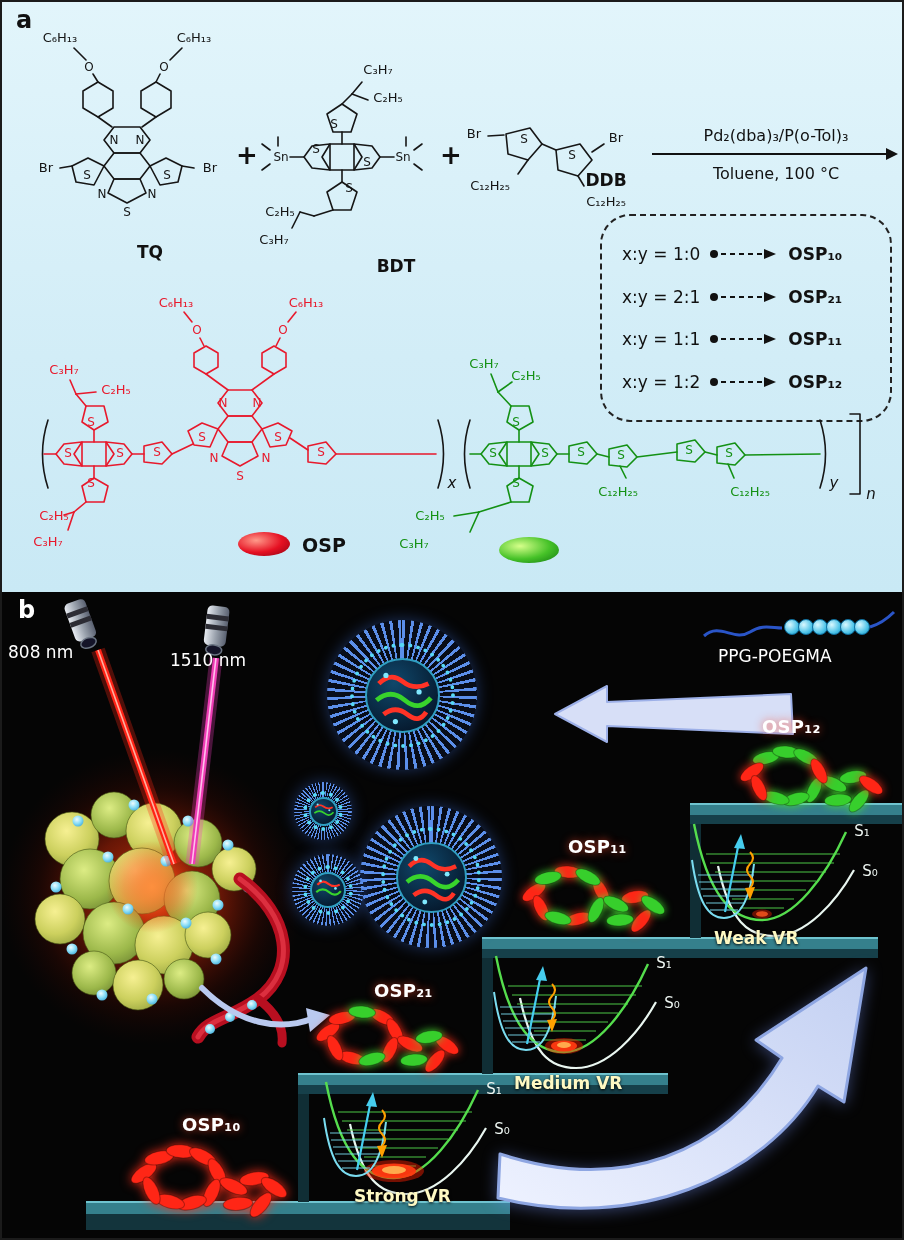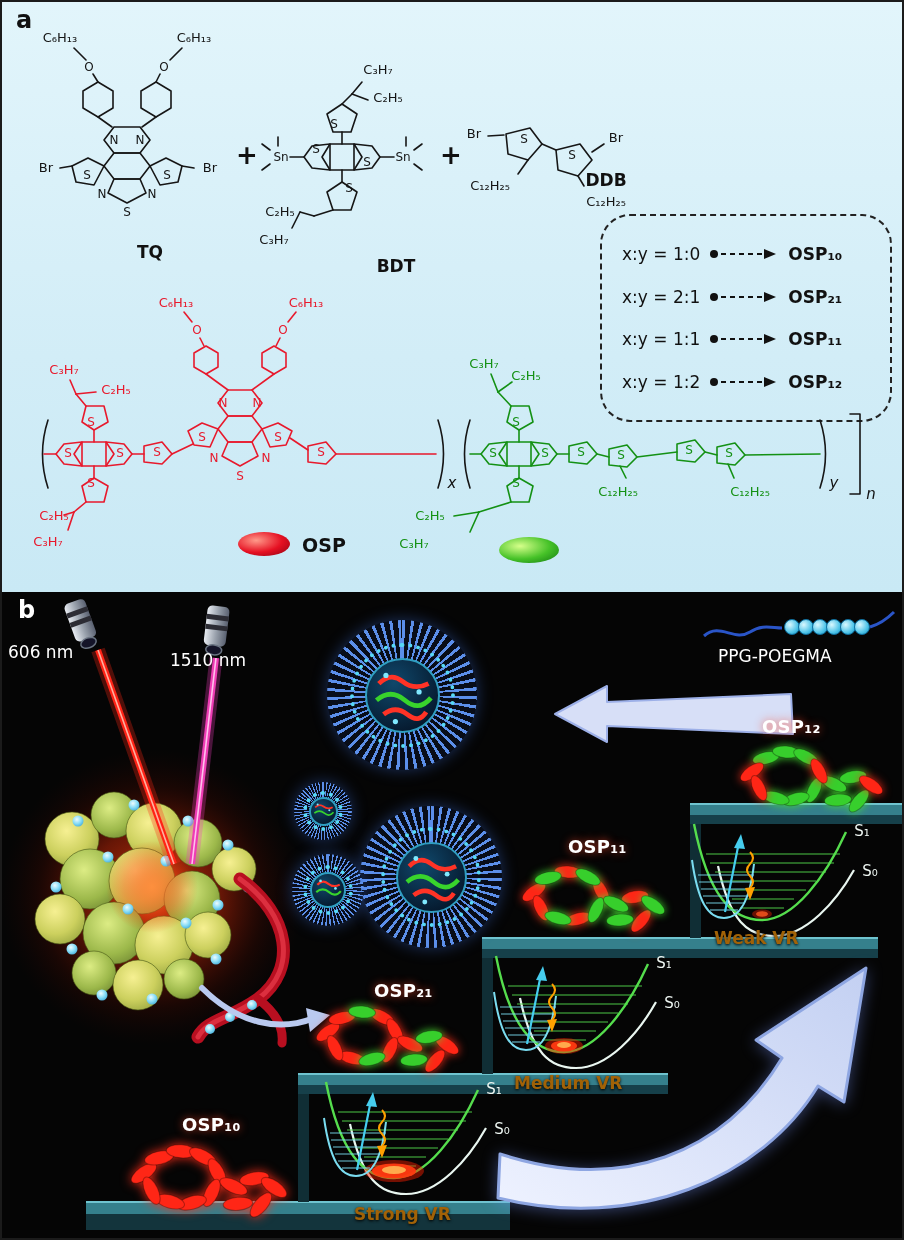--- a/index.html
+++ b/index.html
@@ -24,21 +24,21 @@
   .plus{position:absolute;font-size:26px;font-weight:bold;color:#111}
   .rxn{position:absolute;left:646px;top:124px;width:256px;text-align:center;color:#111}
   .rxn .cat{font-size:16px;font-weight:500}
   .rxn .cond{font-size:16px;font-weight:500;margin-top:1px}
   .ratio-box{position:absolute;left:598px;top:212px;width:292px;height:208px;border:2.5px dashed #222;border-radius:30px;display:flex;flex-direction:column;justify-content:space-evenly;padding:6px 20px}
   .ratio-row{display:flex;align-items:center;gap:8px;font-size:17px;color:#111;font-weight:500}
   .ratio-row .prod{font-weight:600}
   
   .pb-text{position:absolute;color:#fff;font-size:17px}
   .chain-label{position:absolute;color:#fff;font-size:18px;font-weight:bold;letter-spacing:.3px;text-shadow:0 0 8px rgba(255,70,40,.7)}
-  .vr-label{position:absolute;color:#a16207;font-size:17px;font-weight:bold;text-shadow:0 1px 3px #000}
+  .vr-label{position:absolute;color:#fef9c3;font-size:17px;font-weight:bold;text-shadow:0 1px 3px #000}
   .chain ellipse{stroke:rgba(0,0,0,.3);stroke-width:1}
   .chain .reds{filter:drop-shadow(0 0 5px rgba(255,45,25,.95))}
   .chain .greens{filter:drop-shadow(0 0 4px rgba(70,230,50,.9))}
   .chain .reds ellipse{fill:#ff2616}
   .chain .greens ellipse{fill:#37cf2c}
   .micelle{position:absolute}
   .mic-spikes{position:absolute;inset:0;border-radius:50%;background:repeating-conic-gradient(rgba(96,150,246,.95) 0deg 2.5deg,rgba(30,70,170,.12) 2.5deg 7deg);box-shadow:0 0 16px rgba(70,130,255,.35)}
   .mic-dots{position:absolute;inset:15%;border-radius:50%;border:4px dotted #57d8f4}
   .mic-core{position:absolute;inset:25%;border-radius:50%;background:radial-gradient(circle at 38% 32%,#10486b,#061b30 75%);border:2px solid #2f9ec0;overflow:hidden}
   .mic-core svg{width:100%;height:100%}
@@ -205,20 +205,28 @@
       </g>
       <text class="lbl" x="20" y="36">Br</text>
       <text class="at" x="70" y="41">S</text>
       <text class="at" x="118" y="57">S</text>
       <text class="lbl" x="162" y="40">Br</text>
       <text class="lbl" x="36" y="88">C₁₂H₂₅</text>
       <text class="lbl" x="152" y="104">C₁₂H₂₅</text>
       <text class="nm" x="152" y="84">DDB</text>
     </svg>
 
+    <div class="rxn">
+      <div class="cat">Pd₂(dba)₃/P(o-Tol)₃</div>
+      <svg width="254" height="18" viewBox="0 0 254 18">
+        <line x1="4" y1="9" x2="238" y2="9" stroke="#111" stroke-width="2"></line>
+        <polygon points="238,3 250,9 238,15" fill="#111"></polygon>
+      </svg>
+      <div class="cond">Toluene, 100 °C</div>
+    </div>
 
     <div class="ratio-box">
       <div class="ratio-row">
         <span>x:y = 1:0</span>
         <svg width="72" height="14" viewBox="0 0 72 14">
             <circle cx="6" cy="7" r="4" fill="#111"></circle>
             <line x1="13" y1="7" x2="56" y2="7" stroke="#111" stroke-width="1.8" stroke-dasharray="5 4"></line>
             <polygon points="56,2 68,7 56,12" fill="#111"></polygon>
           </svg>
         <span class="prod">OSP₁₀</span>
@@ -442,21 +450,21 @@
       </svg>
     </div>
     <div class="laser" style="left:196px;top:12px;transform:rotate(7deg)">
       <svg viewBox="0 0 36 54">
         <rect x="7" y="2" width="22" height="40" rx="5" fill="url(#metalG)"></rect>
         <rect x="7" y="11" width="22" height="5" fill="#2c2c34"></rect>
         <rect x="7" y="21" width="22" height="5" fill="#2c2c34"></rect>
         <ellipse cx="18" cy="46" rx="8" ry="5" fill="#141428" stroke="#6a7482" stroke-width="1.5"></ellipse>
       </svg>
     </div>
-    <div class="pb-text" style="left:6px;top:50px">606 nm</div>
+    <div class="pb-text" style="left:6px;top:50px">808 nm</div>
     <div class="pb-text" style="left:168px;top:58px">1510 nm</div>
 
     <svg class="abs" style="left:0;top:0" width="904" height="646" viewBox="0 0 904 646">
       <rect x="84" y="610" width="424" height="12" fill="#35808c"></rect>
         <rect x="84" y="622" width="424" height="16" fill="#13343c"></rect>
       <line x1="84" y1="610" x2="508" y2="610" stroke="#6fc4cf" stroke-width="2"></line>
       <rect x="296" y="482" width="370" height="11" fill="#35808c"></rect>
         <rect x="296" y="493" width="370" height="9" fill="#16404a"></rect>
       <line x1="296" y1="482" x2="666" y2="482" stroke="#6fc4cf" stroke-width="2"></line>
       <rect x="296" y="502" width="11" height="108" fill="#102e35"></rect>
@@ -658,21 +666,21 @@
           <line x1="11" y1="78" x2="65" y2="78"></line>
           <line x1="10" y1="71" x2="66" y2="71"></line>
       </g>
       <line x1="37" y1="108" x2="51" y2="38" class="exc"></line>
       <polygon points="46,44 53,30 57,45" fill="#46cdee"></polygon>
       <path d="M62,48 q6,6 0,12 q-6,6 0,12 q6,6 0,12" class="vrq"></path>
       <polygon points="57,84 62,96 67,83" fill="#ffa000"></polygon>
       <text x="174" y="32">S₁</text>
       <text x="182" y="72">S₀</text>
     </svg>
-    <div class="vr-label" style="left:352px;top:612px">Strong VR</div>
+    <div class="vr-label" style="left:352px;top:594px">Strong VR</div>
 
     <svg class="abs dgm" style="left:488px;top:344px" width="200" height="150" viewBox="0 0 200 150">
       <path d="M30,62 C42,118 60,132 86,132 C118,132 148,98 166,66" class="s0-curve"></path>
       <path d="M6,20 C20,92 44,116 74,116 C106,116 138,72 158,28" class="s1-curve"></path>
       <g class="s1-levels">
         <line x1="52" y1="104" x2="96" y2="104"></line>
           <line x1="44" y1="95" x2="106" y2="95"></line>
           <line x1="38" y1="86" x2="118" y2="86"></line>
         <line x1="32" y1="77" x2="128" y2="77"></line>
           <line x1="27" y1="68" x2="138" y2="68"></line>

